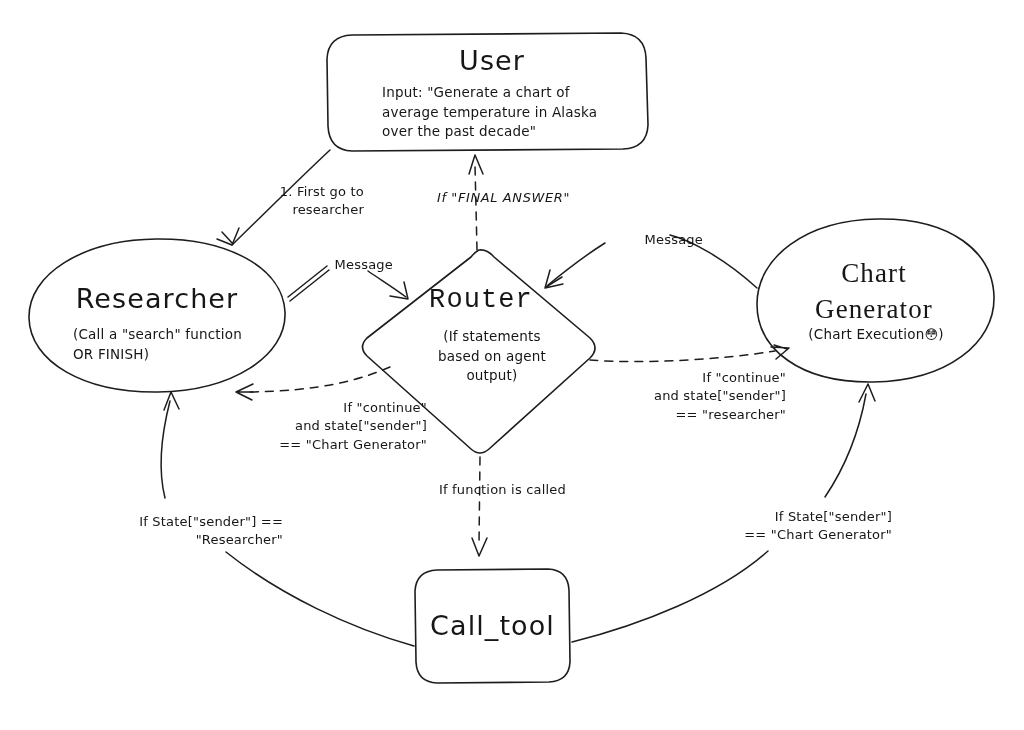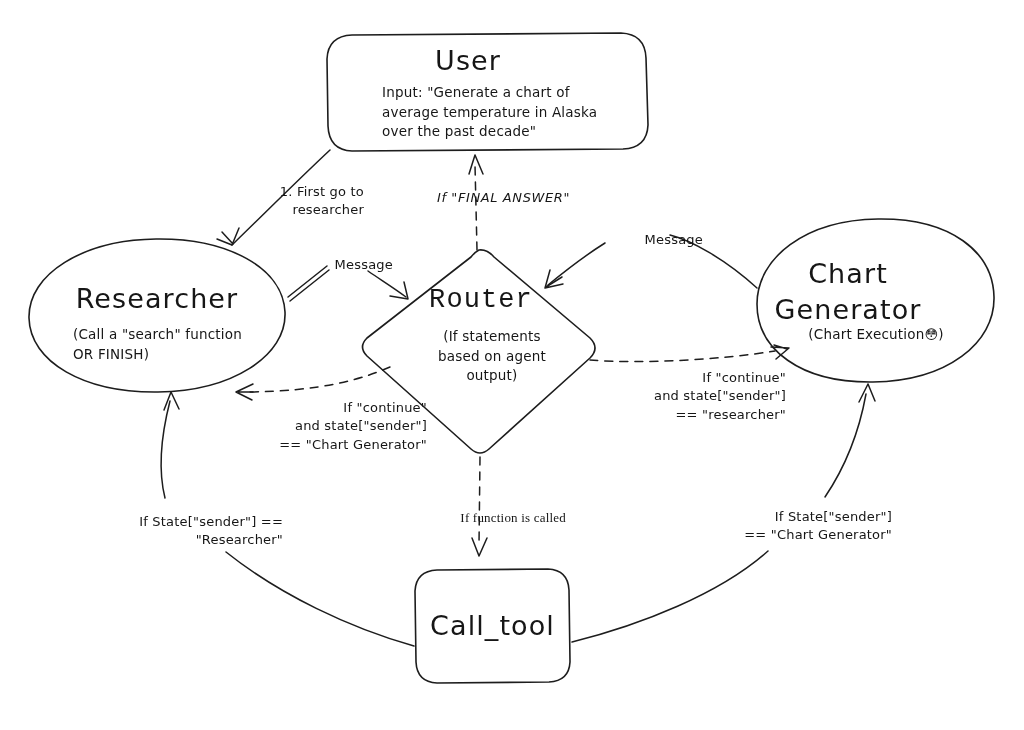--- a/index.html
+++ b/index.html
@@ -123,35 +123,35 @@
   <path class="edge" d="M414,646 C350,628 280,595 226,552"></path>
   <path class="edge" d="M165,498 C158,470 160,440 170,401"></path>
   <path class="arrowhead" d="M171,392 L164,410 M171,392 L179,409"></path>
 
   <path class="edge" d="M572,642 C640,625 720,594 768,551"></path>
   <path class="edge" d="M825,497 C848,463 860,427 866,394"></path>
   <path class="arrowhead" d="M868,384 L859,402 M868,384 L875,401"></path>
 
 </svg>
 
-<div class="txt node-title" style="left:308px; top:43px; width:320px;">User</div>
+<div class="txt node-title" style="left:332px; top:43px; width:320px;">User</div>
 <div class="txt node-sub left-align" style="left:382px; top:83px; width:250px;">Input: "Generate a chart of
 average temperature in Alaska
 over the past decade"</div>
 
 <div class="txt node-title" style="left:29px; top:281px; width:256px;">Researcher</div>
 <div class="txt node-sub left-align" style="left:73px; top:325px; width:205px;">(Call a "search" function
 OR FINISH)</div>
 
 <div class="txt node-title" style="left:383px; top:283px; width:196px;font-family:Liberation Mono, monospace;">Router</div>
 <div class="txt node-sub" style="left:420px; top:327px; width:144px;">(If statements
 based on agent
 output)</div>
 
-<div class="txt node-title" style="left:729px; top:256px; width:238px;">Chart
+<div class="txt node-title" style="left:755px; top:256px; width:238px;font-family:Liberation Serif, serif;">Chart
 Generator</div>
 <div class="txt node-sub" style="left:757px; top:325px; width:238px;"><span>(Chart Execution</span><span class="emoji">😳</span><span>)</span></div>
 
 <div class="txt node-title" style="left:415px; top:608px; width:155px;">Call_tool</div>
 
 <div class="txt edge-label" style="left:204px; top:183px; width:160px;">1. First go to
 researcher</div>
 
 <div class="txt edge-label italic-caps" style="left:400px; top:189px; width:170px;">If "FINAL ANSWER"</div>
 
@@ -160,19 +160,19 @@
 <div class="txt edge-label" style="left:608px; top:231px; width:95px;">Message</div>
 
 <div class="txt edge-label" style="left:241px; top:399px; width:186px;">If "continue"
 and state["sender"]
 == "Chart Generator"</div>
 
 <div class="txt edge-label" style="left:600px; top:369px; width:186px;">If "continue"
 and state["sender"]
 == "researcher"</div>
 
-<div class="txt edge-label" style="left:394px; top:509px; width:172px;font-family:Liberation Serif, serif;">If function is called</div>
+<div class="txt edge-label" style="left:394px; top:481px; width:172px;">If function is called</div>
 
 <div class="txt edge-label" style="left:91px; top:513px; width:192px;">If State["sender"] ==
 "Researcher"</div>
 
 <div class="txt edge-label" style="left:706px; top:508px; width:186px;">If State["sender"]
 == "Chart Generator"</div>
 
 </body></html>

